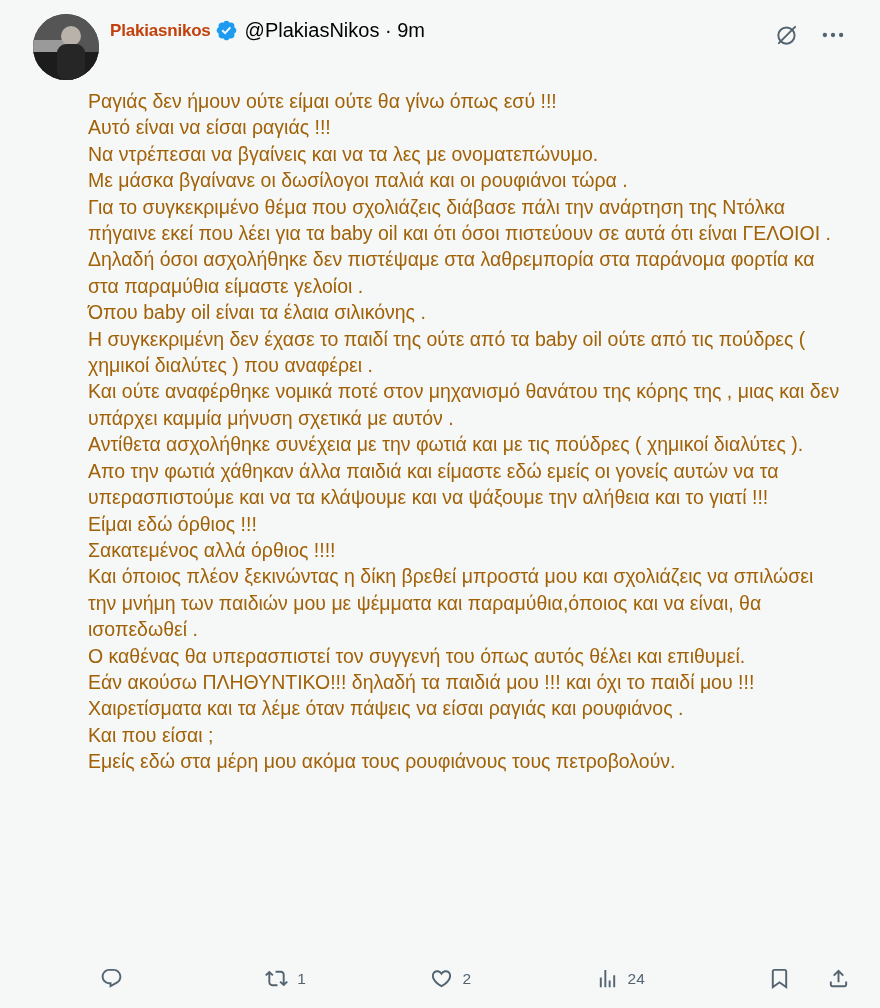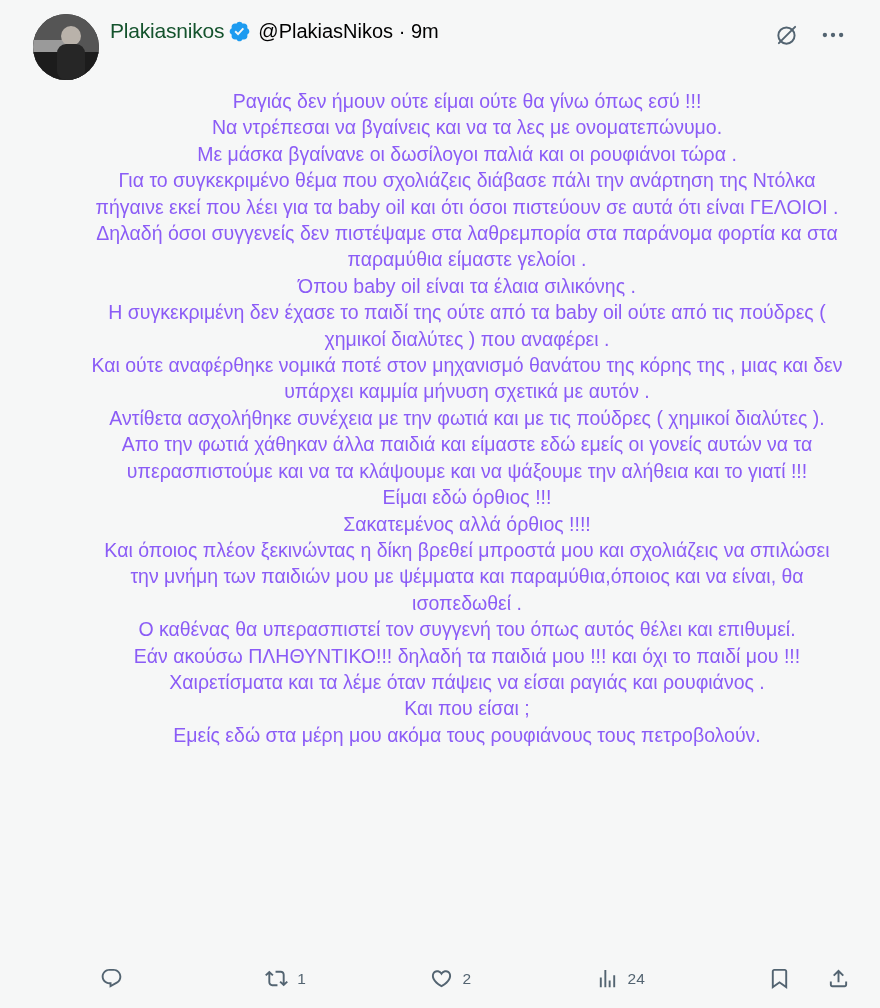--- a/index.html
+++ b/index.html
@@ -14,28 +14,28 @@
 
   
   .header-row { display:flex; align-items:flex-start; }
   .avatar {
     width:66px; height:66px; border-radius:50%;
     background:radial-gradient(circle at 50% 38%, #6e6e6e 0%, #4a4a4a 35%, #222 75%, #161616 100%);
     flex:0 0 66px; position:relative; overflow:hidden;
   }
   .avatar svg { position:absolute; left:0; top:0; }
   .name-block { margin-left:11px; padding-top:5px; display:flex; align-items:center; flex-wrap:nowrap; white-space:nowrap; }
-  .display-name { font-size:21px; font-weight:normal; color:#14532d; letter-spacing:-0.2px; }
+  .display-name { font-size:17px; font-weight:bold; color:#c2410c; letter-spacing:-0.2px; }
   .verified { width:23px; height:23px; margin-left:4px; flex:0 0 auto; }
   .handle-group { margin-left:7px; font-size:20px; color:#000000; }
   .header-icons { margin-left:auto; display:flex; align-items:center; gap:20px; padding-top:8px; }
   .hicon { width:26px; height:26px; color:#536471; cursor:pointer; }
 
   
-  .tweet-text { margin-top:8px; margin-left:55px; width:758px; font-size:19.5px; line-height:26.4px; color:#8b5cf6;text-align:center; }
+  .tweet-text { margin-top:8px; margin-left:55px; width:758px; font-size:19.5px; line-height:26.4px; color:#a16207; }
   .tweet-text p { margin:0; }
 
   
   .action-bar {
     position:absolute; left:100px; right:30px; bottom:18px;
     display:flex; align-items:center; justify-content:space-between;
     color:#536471;
   }
   .action { display:flex; align-items:center; gap:9px; cursor:pointer; }
   .action svg { width:23px; height:23px; }
@@ -76,24 +76,25 @@
       <svg class="hicon" viewBox="0 0 24 24">
         <circle cx="4.5" cy="12" r="2" fill="#536471"></circle>
         <circle cx="12" cy="12" r="2" fill="#536471"></circle>
         <circle cx="19.5" cy="12" r="2" fill="#536471"></circle>
       </svg>
     </div>
   </div>
 
   <div class="tweet-text">
       <p>Ραγιάς δεν ήμουν ούτε είμαι ούτε θα γίνω όπως εσύ !!!</p>
+      <p>Αυτό είναι να είσαι ραγιάς !!!</p>
       <p>Να ντρέπεσαι να βγαίνεις και να τα λες με ονοματεπώνυμο.</p>
       <p>Με μάσκα βγαίνανε οι δωσίλογοι παλιά και οι ρουφιάνοι τώρα .</p>
       <p>Για το συγκεκριμένο θέμα που σχολιάζεις διάβασε πάλι την ανάρτηση της Ντόλκα πήγαινε εκεί που λέει για τα baby oil και ότι όσοι πιστεύουν σε αυτά ότι είναι ΓΕΛΟΙΟΙ .</p>
-      <p>Δηλαδή όσοι συγγενείς δεν πιστέψαμε στα λαθρεμπορία στα παράνομα φορτία κα στα παραμύθια είμαστε γελοίοι .</p>
+      <p>Δηλαδή όσοι ασχολήθηκε δεν πιστέψαμε στα λαθρεμπορία στα παράνομα φορτία κα στα παραμύθια είμαστε γελοίοι .</p>
       <p>Όπου baby oil είναι τα έλαια σιλικόνης .</p>
       <p>Η συγκεκριμένη δεν έχασε το παιδί της ούτε από τα baby oil ούτε από τις πούδρες ( χημικοί διαλύτες ) που αναφέρει .</p>
       <p>Και ούτε αναφέρθηκε νομικά ποτέ στον μηχανισμό θανάτου της κόρης της , μιας και δεν υπάρχει καμμία μήνυση σχετικά με αυτόν .</p>
       <p>Αντίθετα ασχολήθηκε συνέχεια με την φωτιά και με τις πούδρες ( χημικοί διαλύτες ).</p>
       <p>Απο την φωτιά χάθηκαν άλλα παιδιά και είμαστε εδώ εμείς οι γονείς αυτών να τα υπερασπιστούμε και να τα κλάψουμε και να ψάξουμε την αλήθεια και το γιατί !!!</p>
       <p>Είμαι εδώ όρθιος !!!</p>
       <p>Σακατεμένος αλλά όρθιος !!!!</p>
       <p>Και όποιος πλέον ξεκινώντας η δίκη βρεθεί μπροστά μου και σχολιάζεις να σπιλώσει την μνήμη των παιδιών μου με ψέμματα και παραμύθια,όποιος και να είναι, θα ισοπεδωθεί .</p>
       <p>Ο καθένας θα υπερασπιστεί τον συγγενή του όπως αυτός θέλει και επιθυμεί.</p>
       <p>Εάν ακούσω ΠΛΗΘΥΝΤΙΚΟ!!! δηλαδή τα παιδιά μου !!! και όχι το παιδί μου !!!</p>

